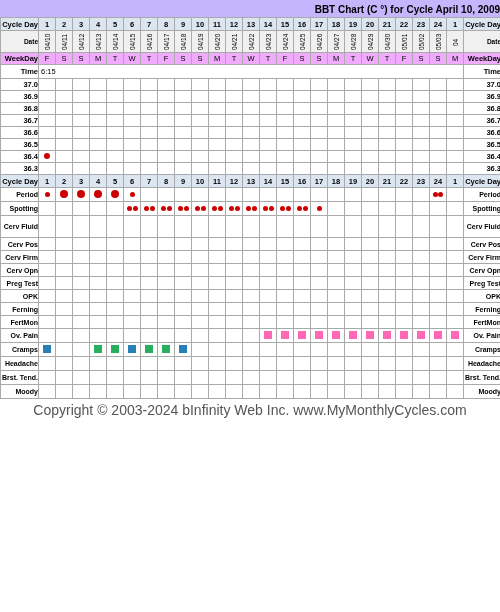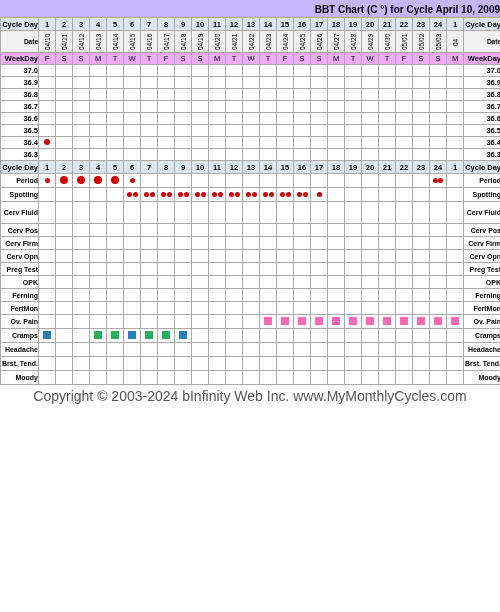--- a/index.html
+++ b/index.html
@@ -278,20 +278,25 @@
     <td>T</td>
     <td>W</td>
     <td>T</td>
     <td>F</td>
     <td>S</td>
     <td>S</td>
     <td>M</td>
     <td class="label-col">WeekDay</td>
   </tr>
 
+  <tr class="time-row">
+    <td class="label-col">Time</td>
+    <td colspan="25" style="text-align:left; padding-left:2px; font-size:7.5px;">6:15</td>
+    <td class="label-col">Time</td>
+  </tr>
 
   <tr class="temp-row">
     <td class="label-col">37.0</td>
     <td></td>
           <td></td>
           <td></td>
           <td></td>
           <td></td>
           <td></td>
           <td></td>

